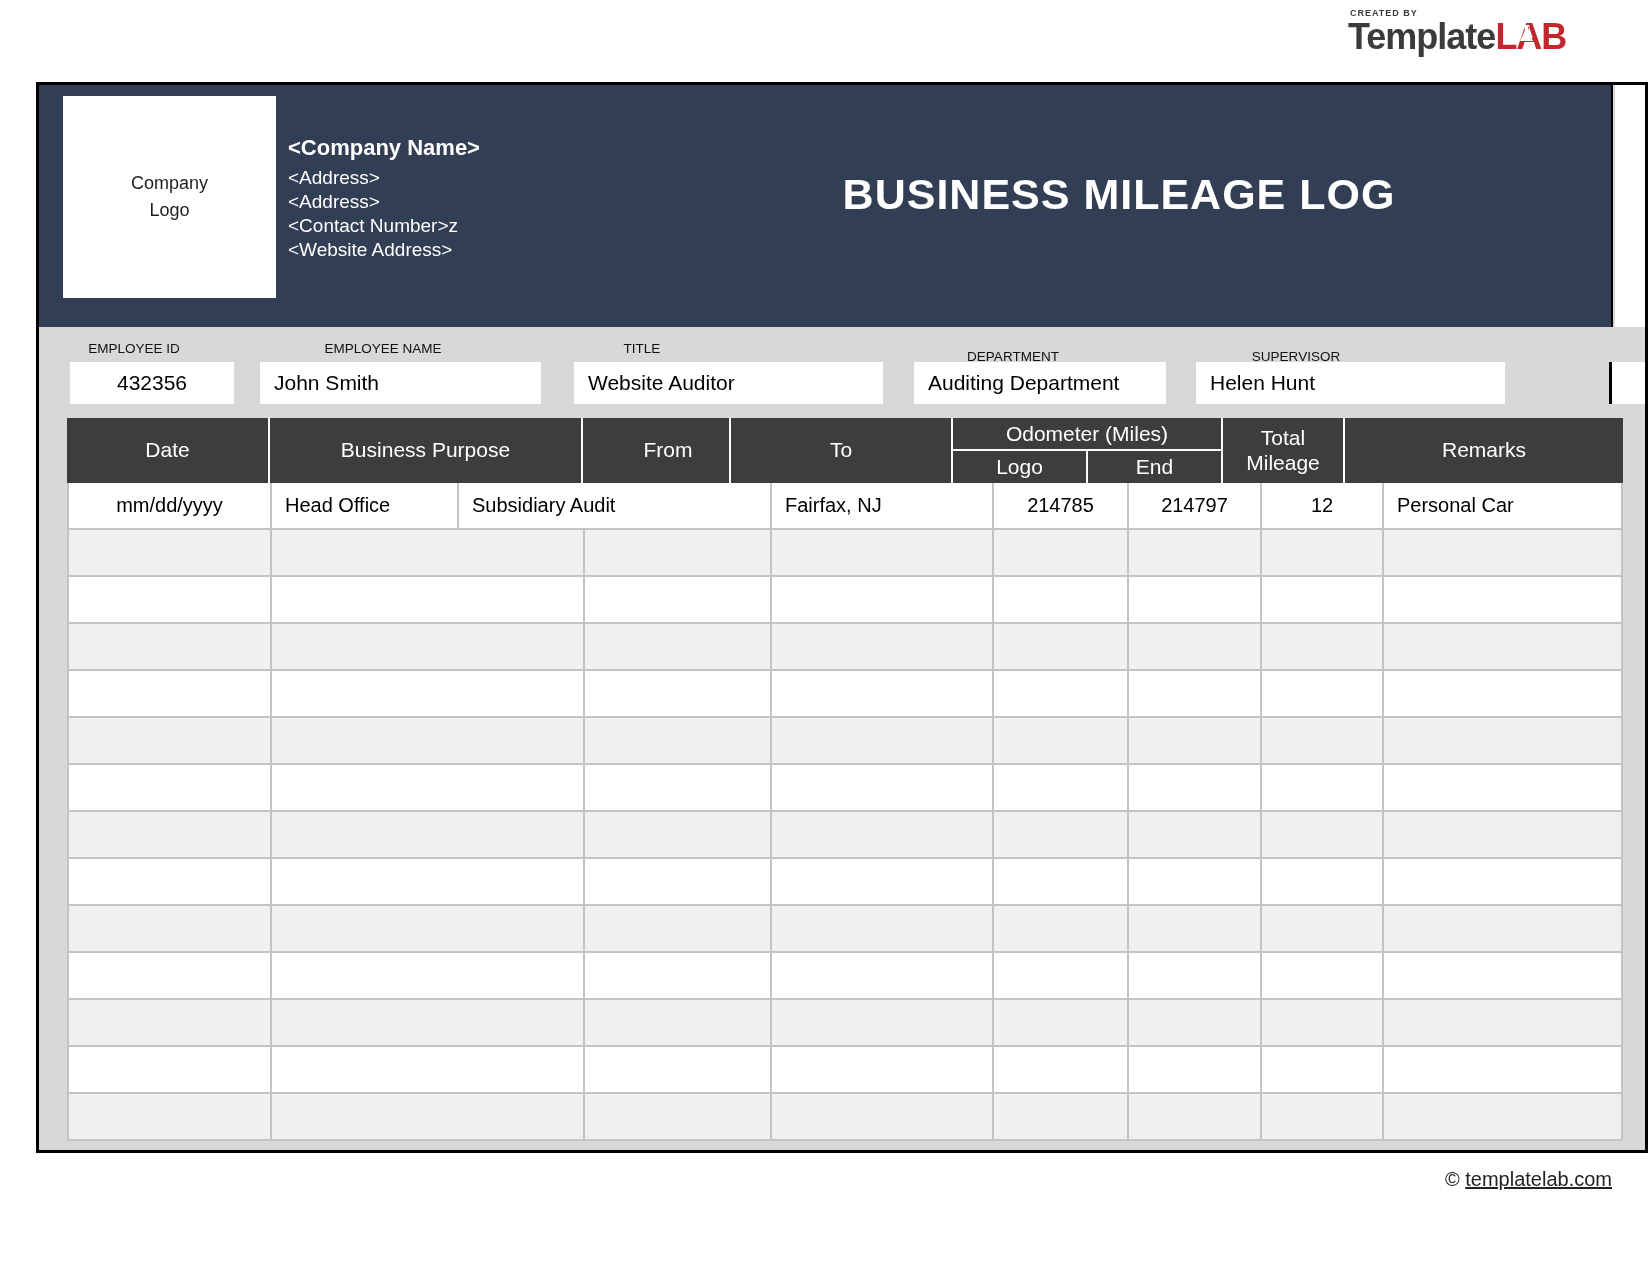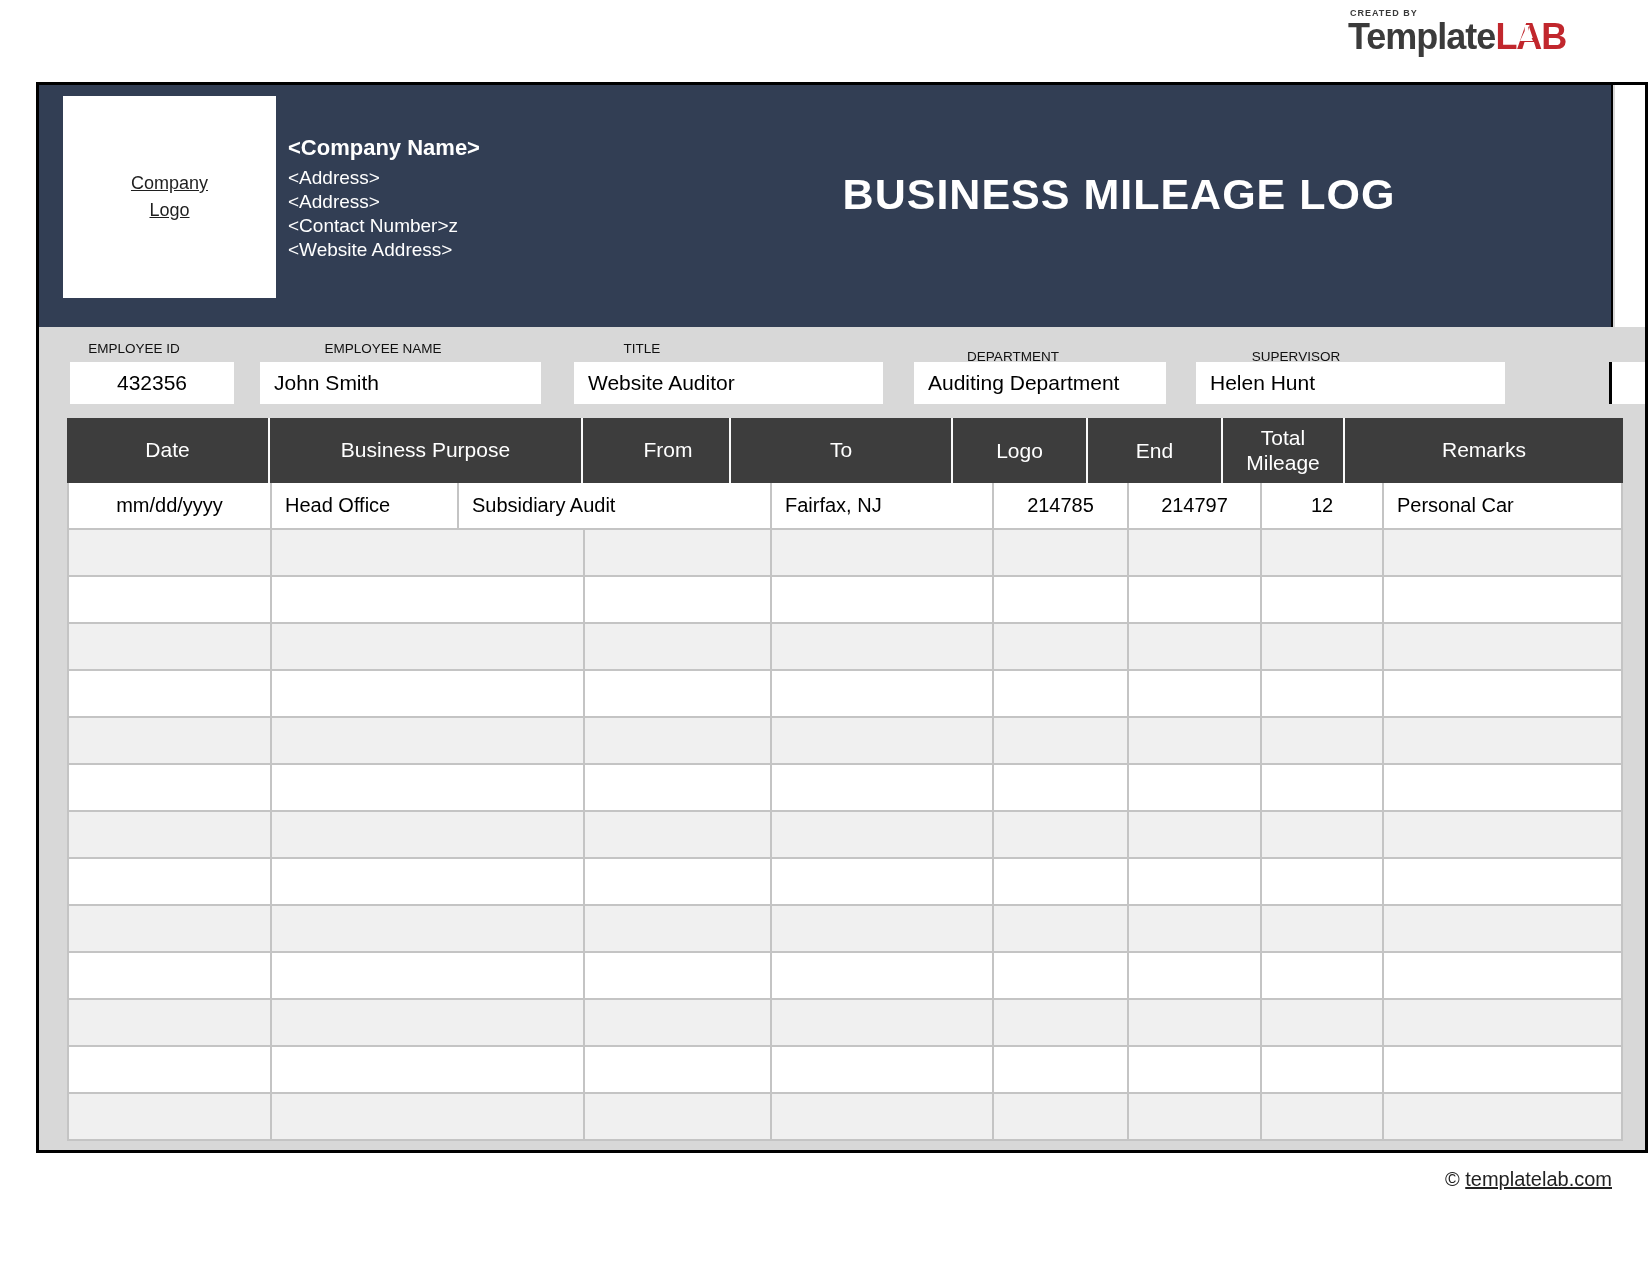--- a/index.html
+++ b/index.html
@@ -24,21 +24,21 @@
   }
 
   
   .navy { position:absolute; left:0; top:0; width:1574px; height:242px; background:#323e54; border-right:2px solid #000; }
   .navy-gap { position:absolute; left:1576px; top:0; right:0; height:242px; background:#fff; }
   .logo-box {
     position:absolute; left:24px; top:11px; width:213px; height:202px; background:#fff;
     display:flex; align-items:center; justify-content:center; text-align:center;
     font-size:18px; color:#1f1f1f; line-height:1.5;
   }
-  .logo-box span { display:inline-block; width:100px;text-decoration:underline; }
+  .logo-box span { display:inline-block; width:100px; }
   .company { position:absolute; left:249px; top:50px; color:#fff; }
   .company .name { font-size:22px; font-weight:bold; margin-bottom:5px; }
   .company .line { font-size:19px; line-height:24px; }
   .doc-title {
     position:absolute; left:700px; top:85px; width:760px; text-align:center;
     color:#fff; font-size:43px; font-weight:bold; letter-spacing:1px; white-space:nowrap;
   }
 
   
   .emp-band { position:absolute; left:0; top:242px; right:0; height:94px; background:#d8d8d8; }
@@ -134,20 +134,21 @@
         <div class="emp-box left" style="left: 1157px; width: 309px;">Helen Hunt</div>
       </div>
 
     <div class="log-table">
       <div class="thead">
         <div class="th c0">Date</div>
         <div class="th c1">Business Purpose</div>
         <div class="th c2">From</div>
         <div class="th c3">To</div>
         <div class="th-group cg">
+          <div class="th-group-label">Odometer (Miles)</div>
           <div class="th-sub">
             <div class="sub c4s">Logo</div>
             <div class="sub c5s">End</div>
           </div>
         </div>
         <div class="th c6">Total Mileage</div>
         <div class="th c7">Remarks</div>
       </div>
       <div class="tbody">
           <div class="tr white">

